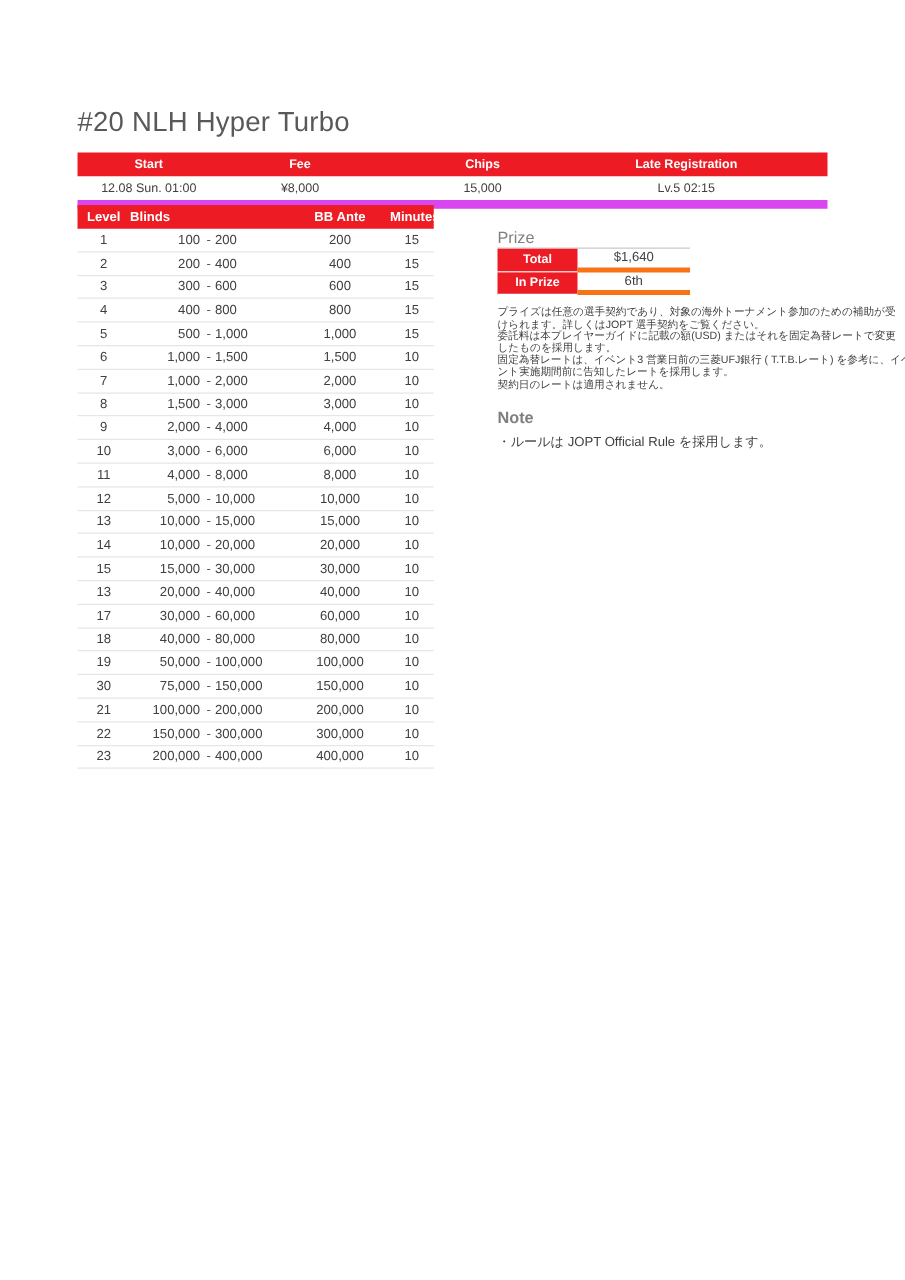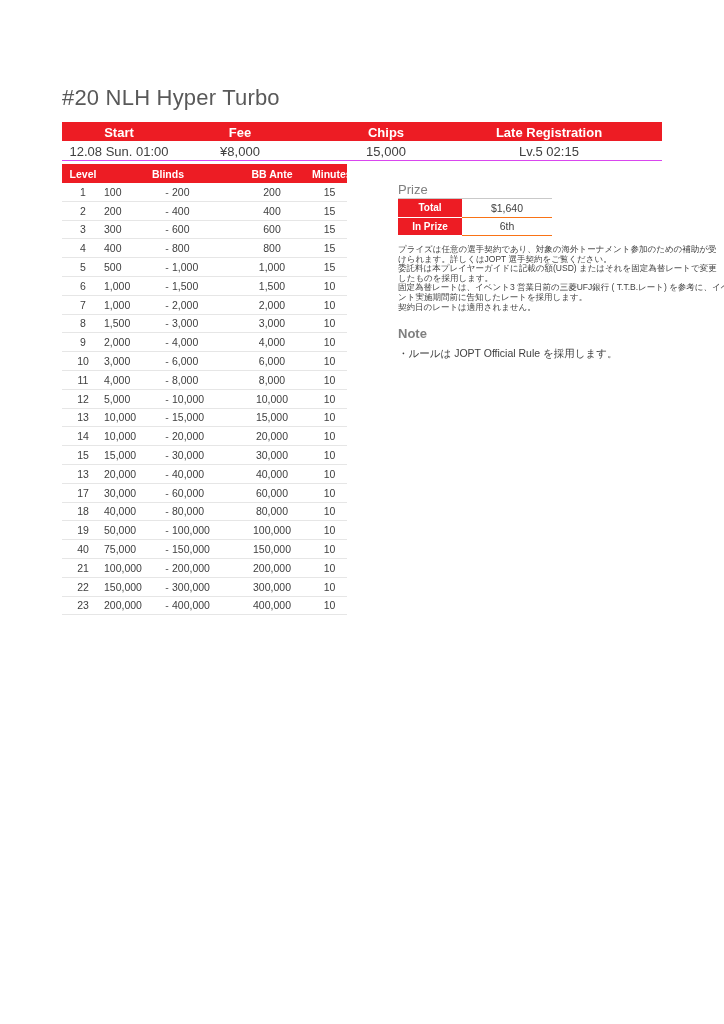--- a/index.html
+++ b/index.html
@@ -6,51 +6,51 @@
   html,body { margin:0; padding:0; background:#fff; }
   .page { position:relative; width:724px; height:1024px; background:#fff;
           font-family:"Liberation Sans","DejaVu Sans",sans-serif; color:#404040; overflow:hidden; }
 
   .title { position:absolute; left:62px; top:85px; margin:0; font-size:22px;
            font-weight:400; color:#595959; letter-spacing:.2px;text-align:center; }
 
   
   .info-header { position:absolute; left:62px; top:122px; width:600px; height:19px; background:var(--red); }
   .info-values { position:absolute; left:62px; top:141px; width:600px; height:19px;
-                 border-bottom:1px solid #d946ef;text-decoration:underline; }
-  .ic { position:absolute; top:50%; transform:translate(-50%,-50%); white-space:nowrap; font-size:13px; }
+                 border-bottom:7px solid #d946ef;text-decoration:underline; }
+  .ic { position:absolute; top:50%; transform:translate(-50%,-50%); white-space:nowrap; font-size:10px; }
   .info-header .ic { color:#fff; font-weight:700; }
   .c0 { left:57px; } .c1 { left:178px; } .c2 { left:324px; } .c3 { left:487px; }
 
   
   .blinds { position:absolute; left:62px; top:164px; width:285px; }
   .bl-head, .bl-row { display:grid; grid-template-columns:42px 58px 10px 60px 80px 35px; align-items:center; }
   .bl-head { height:19px; background:var(--red); color:#fff; font-weight:700; font-size:10.5px; }
   .h-level { grid-column:1; text-align:center; }
-  .h-blinds { grid-column:2/5; text-align:center; }
+  .h-blinds { grid-column:2/5; }
   .h-ante { grid-column:5; text-align:center; }
   .h-min { grid-column:6; text-align:center; white-space:nowrap; }
   .bl-row { height:18.8px; box-sizing:border-box; font-size:10.5px; border-bottom:1px solid #E6E6E6; }
   .c-level { text-align:center; }
-  .c-sb { padding-right:2px; }
+  .c-sb { text-align:right; padding-right:2px; }
   .c-dash { text-align:center; color:#595959; }
   .c-bb { text-align:left; }
   .c-ante { text-align:center; }
   .c-min { text-align:center; }
 
   
   .prize-heading, .note-heading { position:absolute; left:398px; font-size:13px; color:#7F7F7F; }
   .prize-heading { top:182px; }
   .prize-table { position:absolute; left:398px; top:198px; width:154px; border-top:1px solid #C9C9C9; }
   .prize-row { display:flex; height:18.5px; }
   .p-label { width:64px; background:var(--red); color:#fff; font-weight:700; font-size:10px;
              display:flex; align-items:center; justify-content:center;
              border-bottom:1px solid #fff; box-sizing:border-box; }
   .p-value { flex:1; display:flex; align-items:center; justify-content:center; font-size:10.5px;
-             border-bottom:1px solid #f97316; box-sizing:border-box; }
+             border-bottom:4px solid #f97316; box-sizing:border-box; }
 
   .disclaimer { position:absolute; left:398px; top:245px; font-size:8.5px; line-height:9.6px; color:#3F3F3F; }
   .disc-line { white-space:nowrap; }
 
   .note-heading { top:326px;font-weight:bold; }
   .note-items { position:absolute; left:398px; top:347px; font-size:10.5px; color:#404040; }
   .note-line { white-space:nowrap; }
 </style>
 </head>
 <body>
@@ -246,21 +246,21 @@
         <div class="bl-row">
           <span class="c-level">19</span>
           <span class="c-sb">50,000</span>
           <span class="c-dash">-</span>
           <span class="c-bb">100,000</span>
           <span class="c-ante">100,000</span>
           <span class="c-min">10</span>
         </div>
 
         <div class="bl-row">
-          <span class="c-level">40</span>
+          <span class="c-level">30</span>
           <span class="c-sb">75,000</span>
           <span class="c-dash">-</span>
           <span class="c-bb">150,000</span>
           <span class="c-ante">150,000</span>
           <span class="c-min">10</span>
         </div>
 
         <div class="bl-row">
           <span class="c-level">21</span>
           <span class="c-sb">100,000</span>

